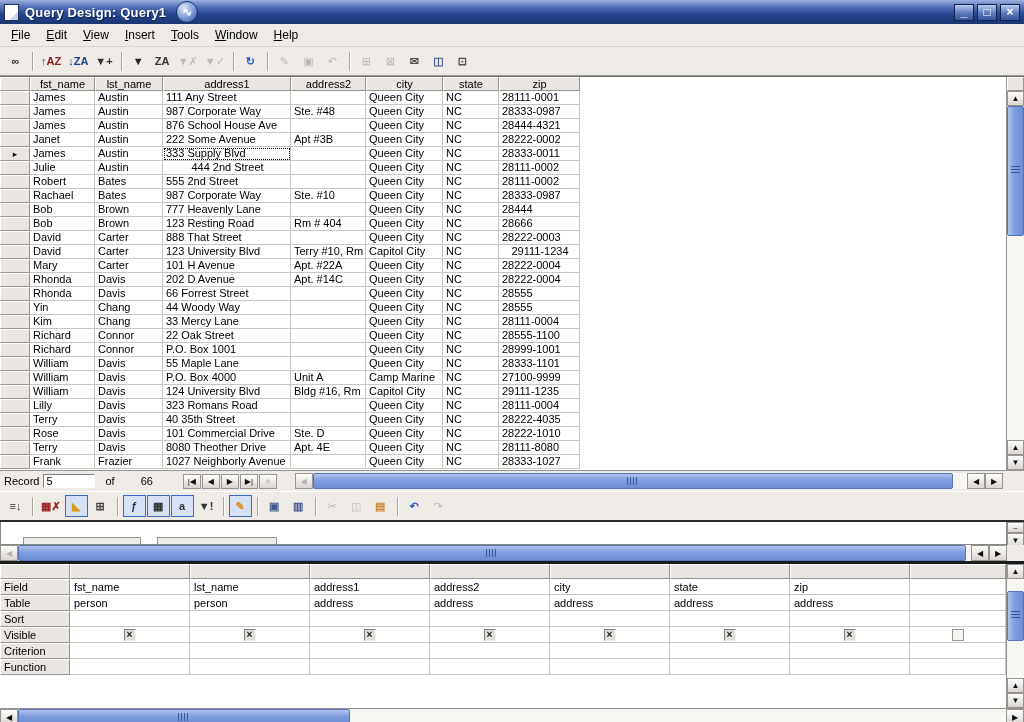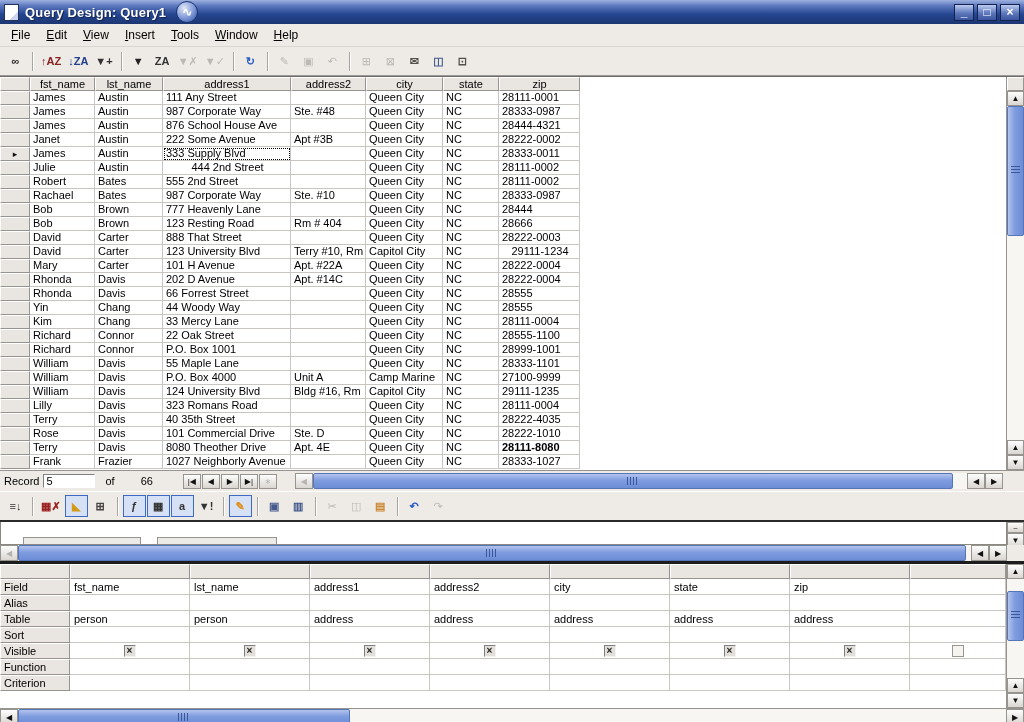--- a/index.html
+++ b/index.html
@@ -410,21 +410,21 @@
             <div class="t-cell" style="width: 81px;">28222-1010</div>
           </div>
           <div class="t-row">
             <div class="t-rowhdr"></div>
             <div class="t-cell" style="width: 65px;">Terry</div>
             <div class="t-cell" style="width: 68px;">Davis</div>
             <div class="t-cell" style="width: 128px;">8080 Theother Drive</div>
             <div class="t-cell" style="width: 75px;">Apt. 4E</div>
             <div class="t-cell" style="width: 77px;">Queen City</div>
             <div class="t-cell" style="width: 56px;">NC</div>
-            <div class="t-cell" style="width: 81px; font-weight: bold;">28111-8080</div>
+            <div class="t-cell" style="width: 81px;">28111-8080</div>
           </div>
           <div class="t-row">
             <div class="t-rowhdr"></div>
             <div class="t-cell" style="width: 65px;">Frank</div>
             <div class="t-cell" style="width: 68px;">Frazier</div>
             <div class="t-cell" style="width: 128px;">1027 Neighborly Avenue</div>
             <div class="t-cell" style="width: 75px;"></div>
             <div class="t-cell" style="width: 77px;">Queen City</div>
             <div class="t-cell" style="width: 56px;">NC</div>
             <div class="t-cell" style="width: 81px;">28333-1027</div>
@@ -531,31 +531,20 @@
             <div class="dg-cell" style="width: 120px;">fst_name</div>
             <div class="dg-cell" style="width: 120px;">lst_name</div>
             <div class="dg-cell" style="width: 120px;">address1</div>
             <div class="dg-cell" style="width: 120px;">address2</div>
             <div class="dg-cell" style="width: 120px;">city</div>
             <div class="dg-cell" style="width: 120px;">state</div>
             <div class="dg-cell" style="width: 120px;">zip</div>
             <div class="dg-cell" style="width: 96px;"></div>
           </div>
           <div class="dg-row">
-            <div class="dg-label">Alias</div>
-            <div class="dg-cell" style="width: 120px;"></div>
-            <div class="dg-cell" style="width: 120px;"></div>
-            <div class="dg-cell" style="width: 120px;"></div>
-            <div class="dg-cell" style="width: 120px;"></div>
-            <div class="dg-cell" style="width: 120px;"></div>
-            <div class="dg-cell" style="width: 120px;"></div>
-            <div class="dg-cell" style="width: 120px;"></div>
-            <div class="dg-cell" style="width: 96px;"></div>
-          </div>
-          <div class="dg-row">
             <div class="dg-label">Table</div>
             <div class="dg-cell" style="width: 120px;">person</div>
             <div class="dg-cell" style="width: 120px;">person</div>
             <div class="dg-cell" style="width: 120px;">address</div>
             <div class="dg-cell" style="width: 120px;">address</div>
             <div class="dg-cell" style="width: 120px;">address</div>
             <div class="dg-cell" style="width: 120px;">address</div>
             <div class="dg-cell" style="width: 120px;">address</div>
             <div class="dg-cell" style="width: 96px;"></div>
           </div>
@@ -591,32 +580,32 @@
               <div class="cbx">×</div>
             </div>
             <div class="dg-cell center" style="width: 120px;">
               <div class="cbx">×</div>
             </div>
             <div class="dg-cell center" style="width: 96px;">
               <div class="cbx unchecked"></div>
             </div>
           </div>
           <div class="dg-row">
+            <div class="dg-label">Criterion</div>
+            <div class="dg-cell" style="width: 120px;"></div>
+            <div class="dg-cell" style="width: 120px;"></div>
+            <div class="dg-cell" style="width: 120px;"></div>
+            <div class="dg-cell" style="width: 120px;"></div>
+            <div class="dg-cell" style="width: 120px;"></div>
+            <div class="dg-cell" style="width: 120px;"></div>
+            <div class="dg-cell" style="width: 120px;"></div>
+            <div class="dg-cell" style="width: 96px;"></div>
+          </div>
+          <div class="dg-row">
             <div class="dg-label">Function</div>
-            <div class="dg-cell" style="width: 120px;"></div>
-            <div class="dg-cell" style="width: 120px;"></div>
-            <div class="dg-cell" style="width: 120px;"></div>
-            <div class="dg-cell" style="width: 120px;"></div>
-            <div class="dg-cell" style="width: 120px;"></div>
-            <div class="dg-cell" style="width: 120px;"></div>
-            <div class="dg-cell" style="width: 120px;"></div>
-            <div class="dg-cell" style="width: 96px;"></div>
-          </div>
-          <div class="dg-row">
-            <div class="dg-label">Criterion</div>
             <div class="dg-cell" style="width: 120px;"></div>
             <div class="dg-cell" style="width: 120px;"></div>
             <div class="dg-cell" style="width: 120px;"></div>
             <div class="dg-cell" style="width: 120px;"></div>
             <div class="dg-cell" style="width: 120px;"></div>
             <div class="dg-cell" style="width: 120px;"></div>
             <div class="dg-cell" style="width: 120px;"></div>
             <div class="dg-cell" style="width: 96px;"></div>
           </div>
         </div>

